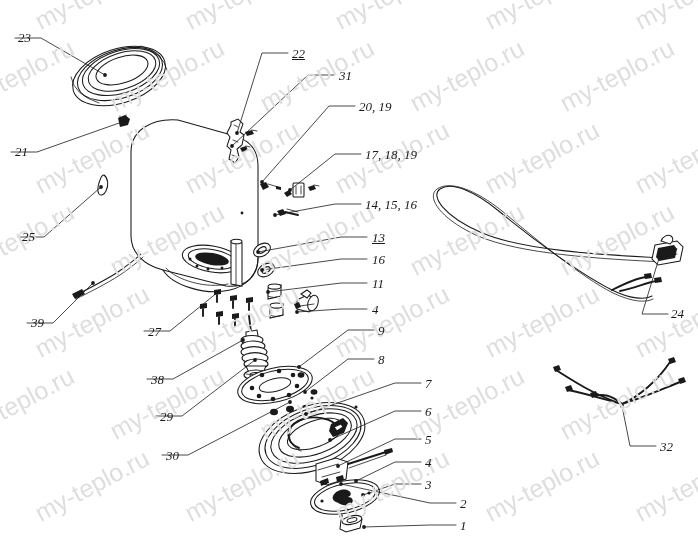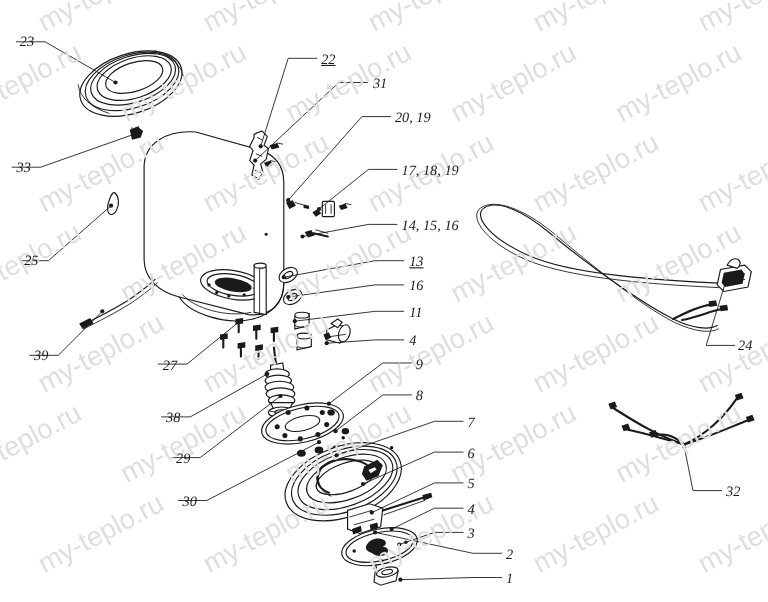--- a/index.html
+++ b/index.html
@@ -434,21 +434,21 @@
       <div class="lbl" style="left: 372px; top: 303px;">4</div>
       <div class="lbl" style="left: 372px; top: 277px;">11</div>
       <div class="lbl" style="left: 372px; top: 253px;">16</div>
       <div class="lbl" style="left: 372px; top: 231px; text-decoration: underline;">13</div>
       <div class="lbl" style="left: 365px; top: 198px;">14, 15, 16</div>
       <div class="lbl" style="left: 365px; top: 148px;">17, 18, 19</div>
       <div class="lbl" style="left: 359px; top: 100px;">20, 19</div>
       <div class="lbl" style="left: 339px; top: 69px;">31</div>
       <div class="lbl" style="left: 292px; top: 47px; text-decoration: underline;">22</div>
       <div class="lbl" style="left: 18px; top: 31px;">23</div>
-      <div class="lbl" style="left: 15px; top: 145px;">33</div>
+      <div class="lbl" style="left: 15px; top: 145px;">21</div>
       <div class="lbl" style="left: 22px; top: 230px;">25</div>
       <div class="lbl" style="left: 31px; top: 316px;">39</div>
       <div class="lbl" style="left: 148px; top: 325px;">27</div>
       <div class="lbl" style="left: 151px; top: 373px;">38</div>
       <div class="lbl" style="left: 160px; top: 410px;">29</div>
       <div class="lbl" style="left: 166px; top: 449px;">30</div>
       <div class="lbl" style="left: 671px; top: 307px;">24</div>
       <div class="lbl" style="left: 660px; top: 440px;">32</div>
     </div>
 

